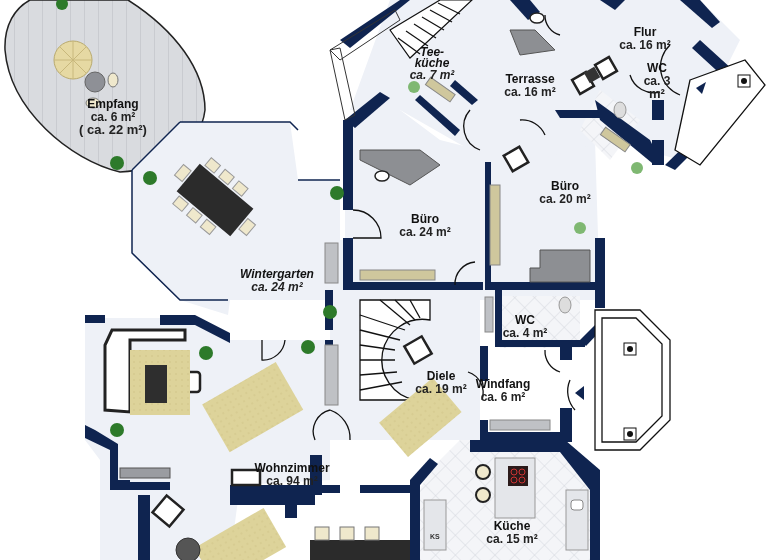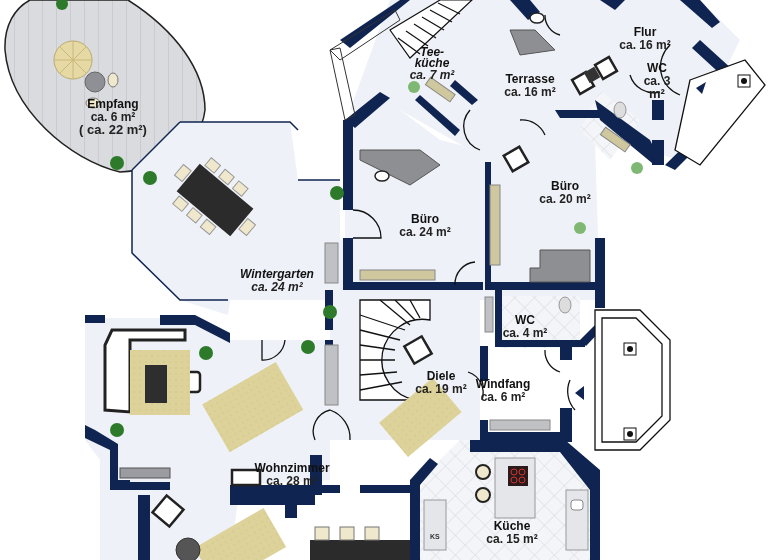--- a/index.html
+++ b/index.html
@@ -317,19 +317,19 @@
 <div class="label" style="left:441px; top:370px;">
   <span class="rname">Diele</span>
   <span class="rarea">ca. 19 m²</span>
 </div>
 <div class="label" style="left:503px; top:378px;">
   <span class="rname">Windfang</span>
   <span class="rarea">ca. 6 m²</span>
 </div>
 <div class="label" style="left:292px; top:462px;">
   <span class="rname">Wohnzimmer</span>
-  <span class="rarea">ca. 28 m²</span>
+  <span class="rarea">ca. 94 m²</span>
 </div>
 <div class="label" style="left:512px; top:520px;">
   <span class="rname">Küche</span>
   <span class="rarea">ca. 15 m²</span>
 </div>
 <div class="ks" style="left:430px; top:533px;">KS</div>
 
 </body></html>

